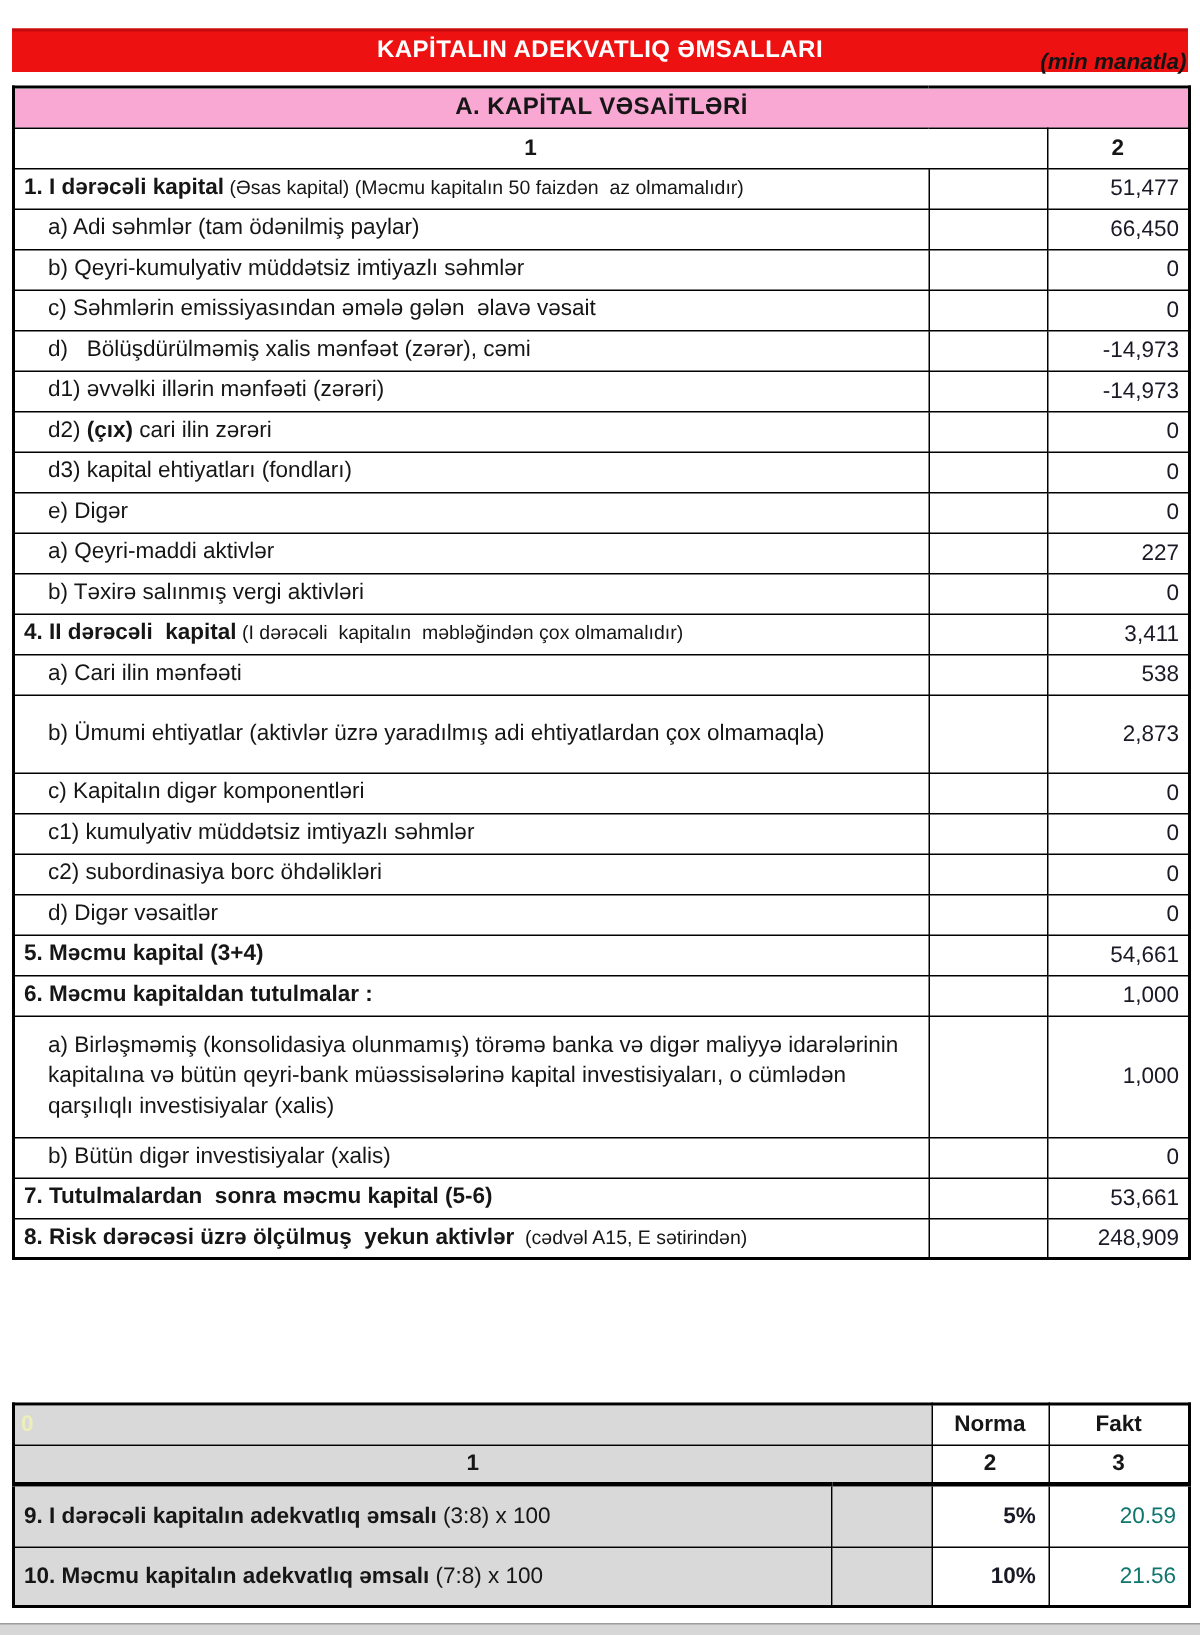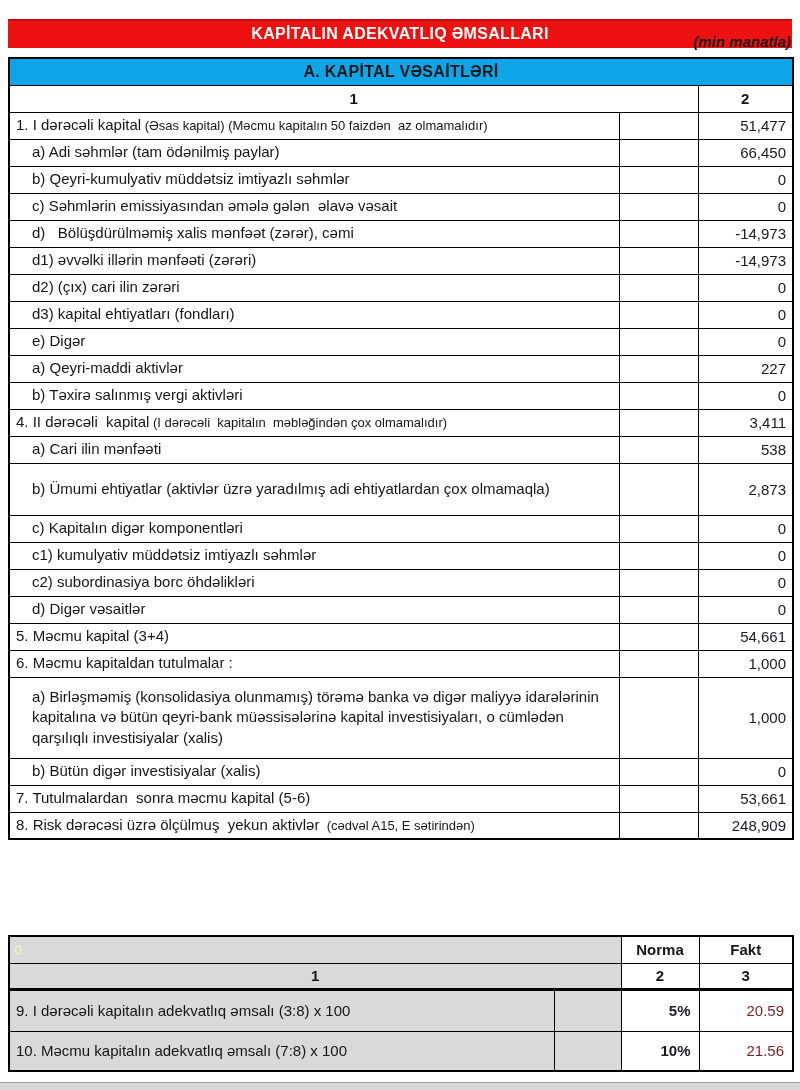--- a/index.html
+++ b/index.html
@@ -14,47 +14,47 @@
 
   .unit-note {position:absolute; top:33px; right:9px; font-style:italic; font-weight:bold;
               font-size:15px; color:#141414;}
 
   
   table {border-collapse:collapse; table-layout:fixed;}
   #t1 {position:absolute; left:8px; top:57px; width:784px; border:2px solid #000;}
   #t2 {position:absolute; left:8px; top:935px; width:784px; border:2px solid #000;}
   td {border:1.5px solid #000; padding:0; vertical-align:middle; overflow:hidden;}
 
-  .sechead td {background:#0ea5e9; font-weight:bold; font-size:16px; text-align:center;
+  .sechead td {background:#f9a8d4; font-weight:bold; font-size:16px; text-align:center;
                height:24px; letter-spacing:0.3px;}
   .numrow td {font-weight:bold; font-size:15px; text-align:center; height:25px;}
 
   #t1 tr {height:27px;}
   #t1 tr.h2 {height:52px;}
   #t1 tr.h3 {height:81px;padding-left:19px;}
 
   .lbl {font-size:15px; padding:2px 4px 2px 6px; line-height:1.35;}
   tr.sub .lbl {padding-left:22px;}
   .lbl span {white-space:pre-wrap;}
-  .b {font-weight:normal;}
+  .b {font-weight:bold;}
   .small {font-size:13px;}
   .wrapnarrow {display:block; max-width:540px;}
   .val {text-align:right; font-size:15px; padding:2px 6px 2px 2px; color:#1a1a26;}
 
   
   #t2 tr.hdr {height:27px;}
   #t2 tr.numrow2 td {font-weight:bold; font-size:15px; text-align:center; height:24px;}
   #t2 tr.r9 {height:42px;}
   #t2 tr.r10 {height:40px;}
   #t2 tr.thick td {border-top-width:3px;}
   .g {background:#d9d9d9;}
   .corner {font-weight:bold; font-size:15px; color:#eeeebb; padding-left:4px;}
   .colhead {font-weight:bold; font-size:15px; text-align:center;}
   .norma {text-align:right; font-weight:bold; font-size:15px; padding-right:8px; color:#1a1a26;}
-  .fakt {text-align:right; font-size:15px; padding-right:8px; color:#7f1d1d;}
+  .fakt {text-align:right; font-size:15px; padding-right:8px; color:#0f766e;}
   .lbl2 {font-size:15px; padding:2px 4px 2px 6px;}
 
   .bottom-edge {position:absolute; left:0px; top:1082px; width:800px; height:8px;
                 background:#d7d7d7; border-top:1px solid #9d9d9d;}
 </style>
 </head>
 <body>
 
 <div class="page">
 

